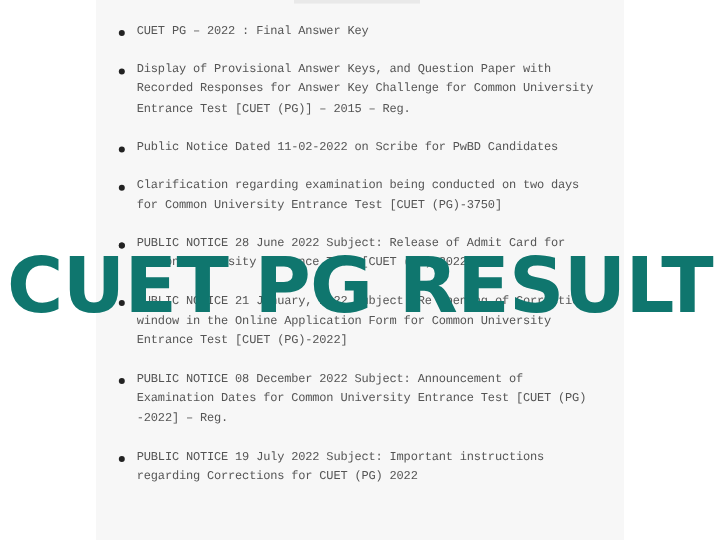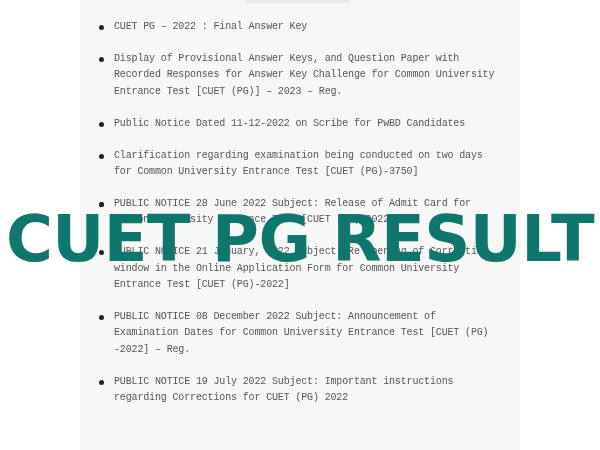--- a/index.html
+++ b/index.html
@@ -86,25 +86,25 @@
 <div class="stage">
   <div class="panel">
     <div class="top-tab"></div>
     <ul class="notice-list">
       <li class="notice-item">
         <span class="bullet"></span>
         <span class="notice-text">CUET PG – 2022 : Final Answer Key</span>
       </li>
       <li class="notice-item">
         <span class="bullet"></span>
-        <span class="notice-text">Display of Provisional Answer Keys, and Question Paper with Recorded Responses for Answer Key Challenge for Common University Entrance Test [CUET (PG)] – 2023 – Reg.</span>
+        <span class="notice-text">Display of Provisional Answer Keys, and Question Paper with Recorded Responses for Answer Key Challenge for Common University Entrance Test [CUET (PG)] – 2015 – Reg.</span>
       </li>
       <li class="notice-item">
         <span class="bullet"></span>
-        <span class="notice-text">Public Notice Dated 11-12-2022 on Scribe for PwBD Candidates</span>
+        <span class="notice-text">Public Notice Dated 11-02-2022 on Scribe for PwBD Candidates</span>
       </li>
       <li class="notice-item">
         <span class="bullet"></span>
         <span class="notice-text">Clarification regarding examination being conducted on two days for Common University Entrance Test [CUET (PG)-3750]</span>
       </li>
       <li class="notice-item">
         <span class="bullet"></span>
       </li>
       <li class="notice-item">
         <span class="bullet"></span>

